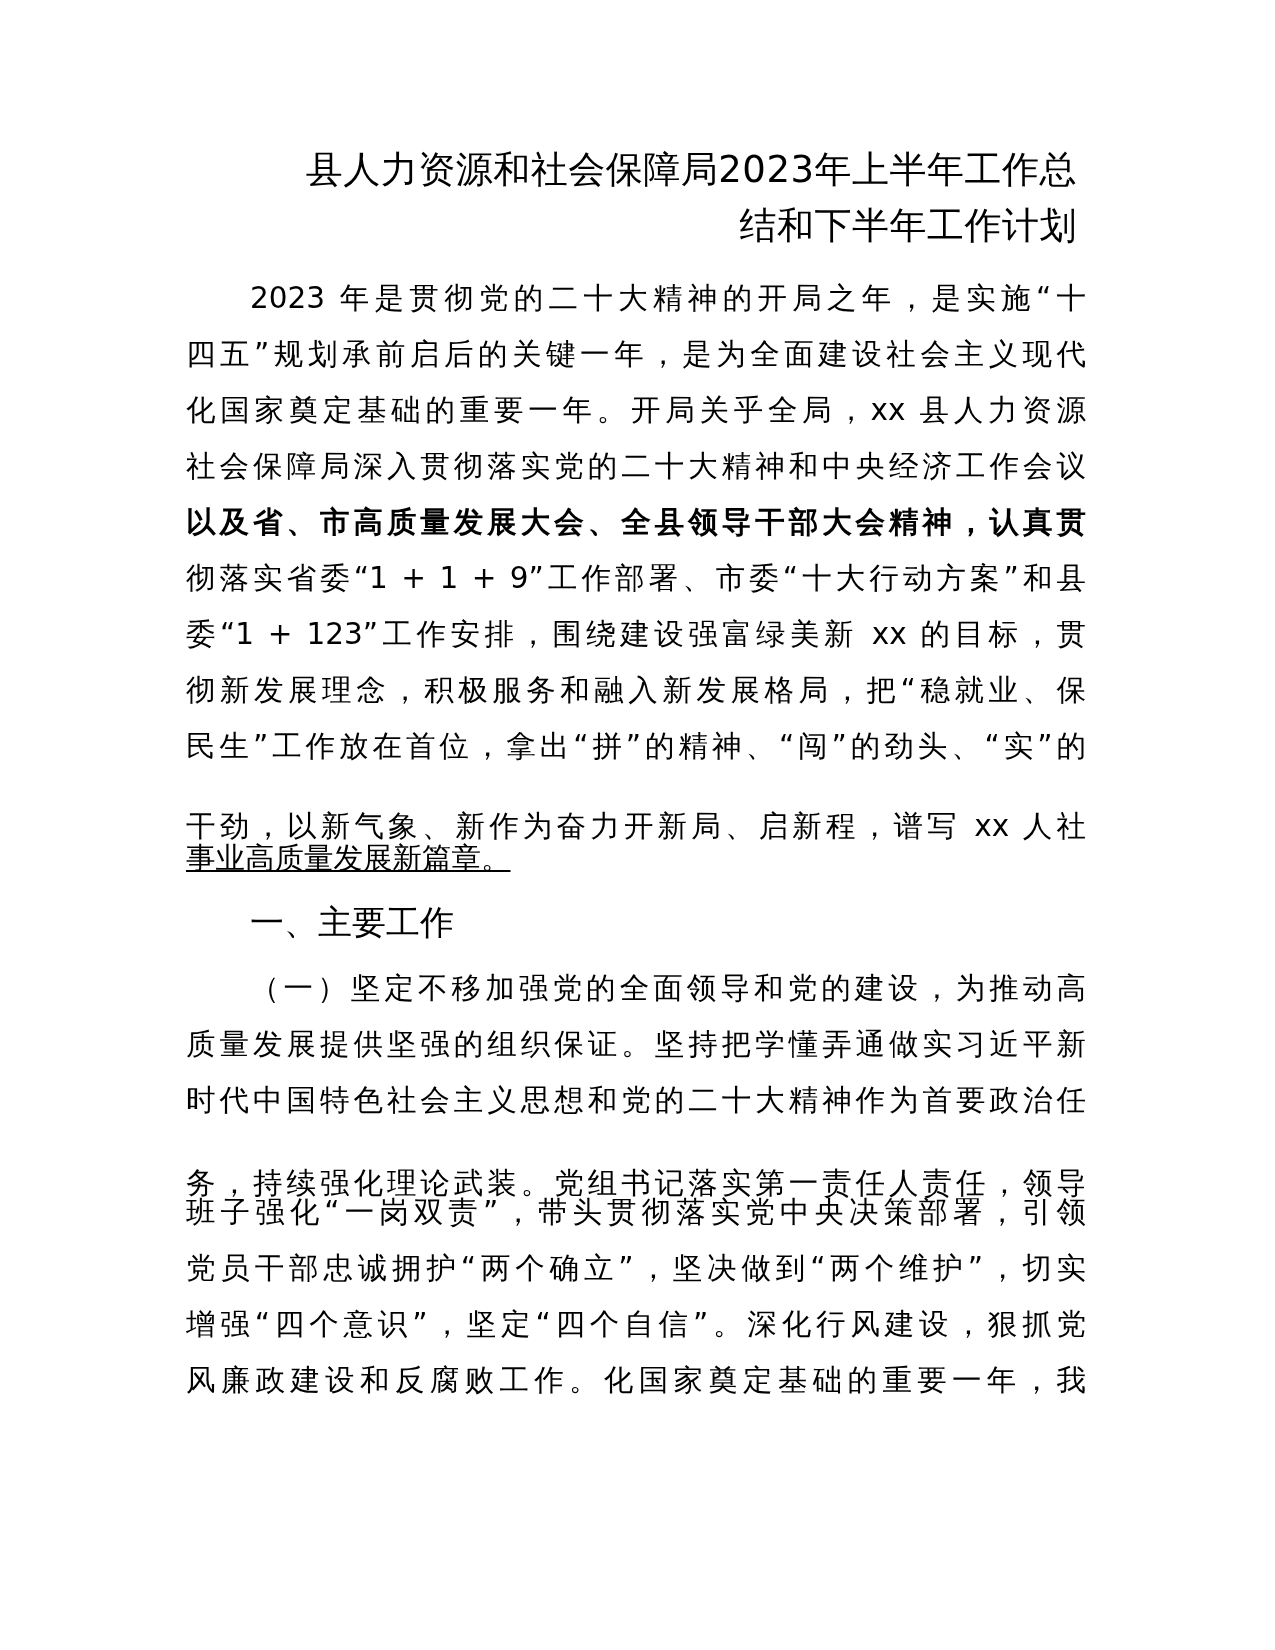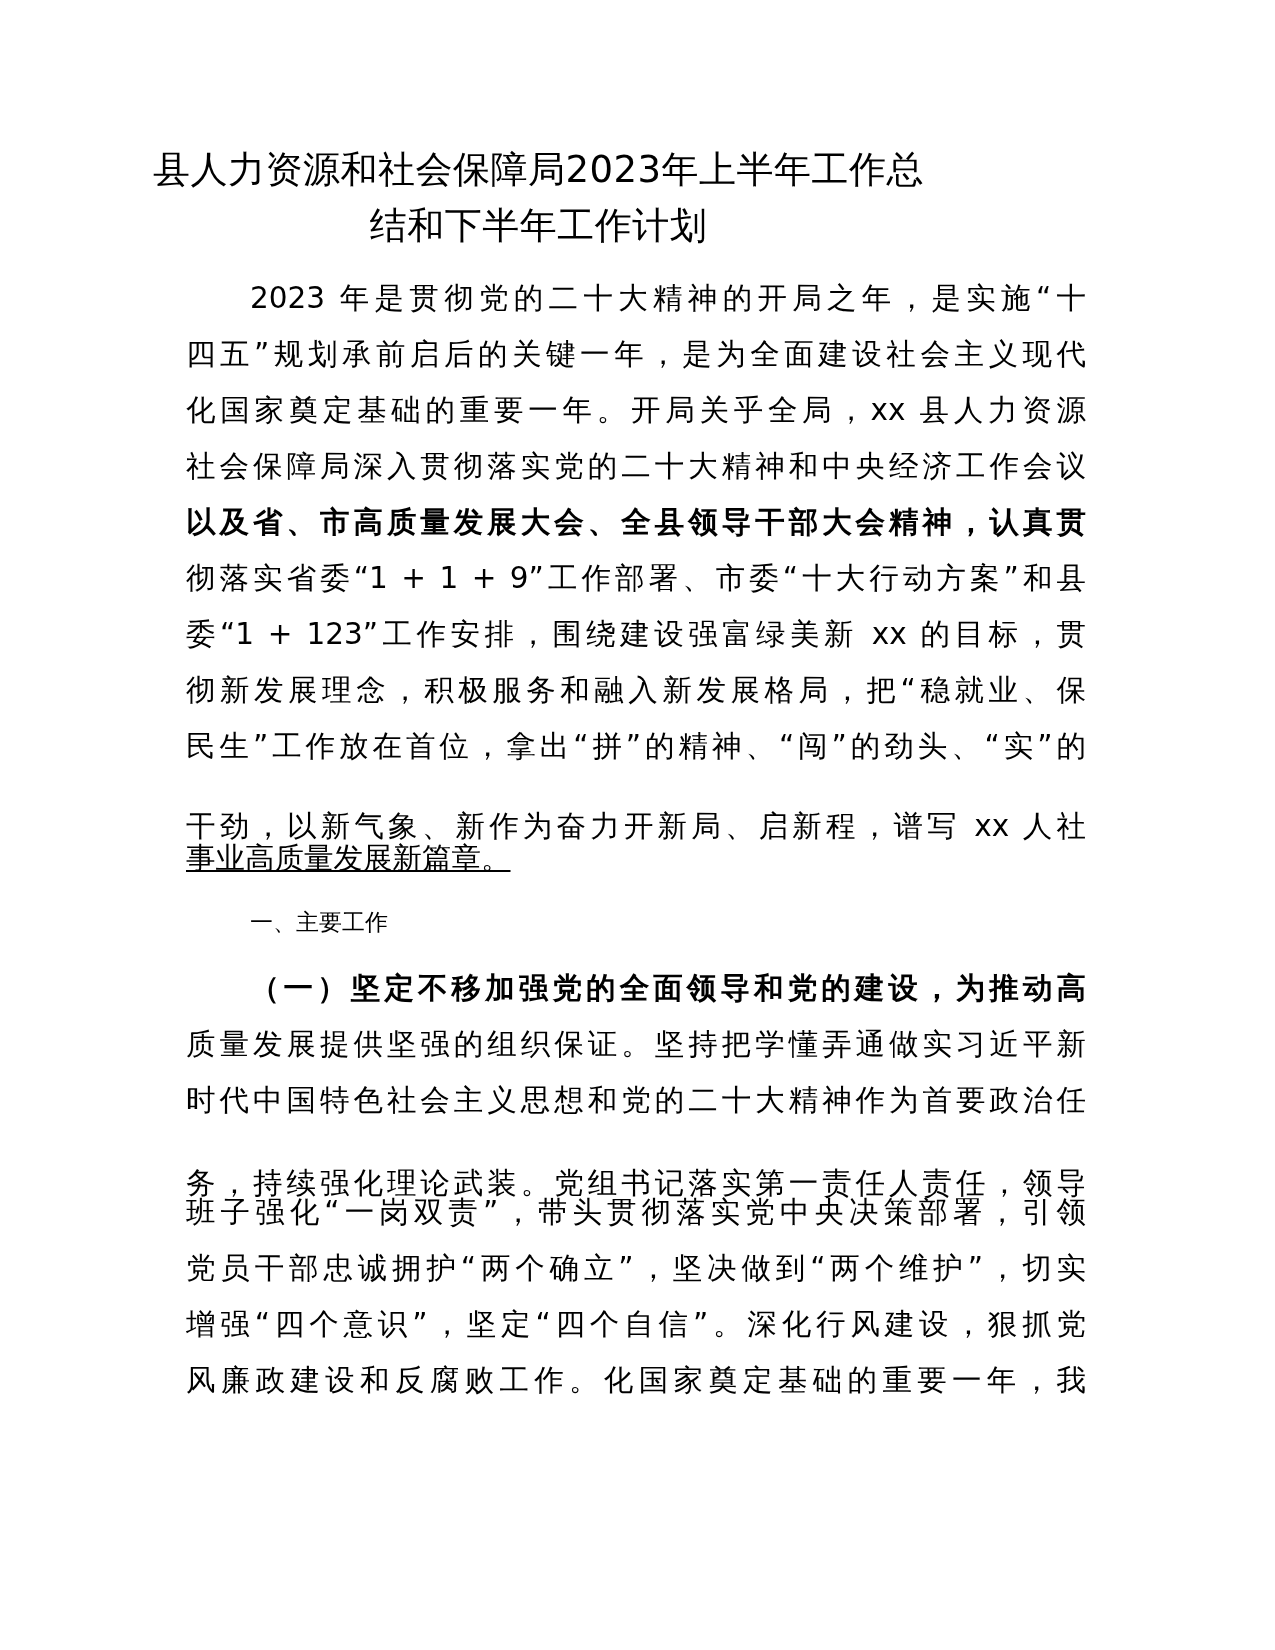--- a/index.html
+++ b/index.html
@@ -20,21 +20,21 @@
       left: 0;
       top: 0;
       width: 1275px;
       height: 1650px;
       background: #ffffff;
     }
     .title-line {
       position: absolute;
       left: 0;
       width: 1077px;
-      text-align: center;
+      text-align: right;
       font-size: 37px;
       line-height: 44px;
       white-space: nowrap;
       letter-spacing: 0.5px;
     }
     .body-line {
       position: absolute;
       left: 186px;
       width: 900px;
       font-size: 29.5px;
@@ -47,21 +47,21 @@
       text-align-last: left;
       text-decoration: underline;
     }
     .body-line.indent {
       left: 250px;
       width: 836px;
     }
     .heading-line {
       position: absolute;
       left: 250px;
-      font-size: 23px;
+      font-size: 34px;
       line-height: 40px;
       white-space: nowrap;
     }
   </style>
 </head>
 <body>
 
 <div class="page">
 
   <div class="title-line" style="top:148px;">县人力资源和社会保障局2023年上半年工作总</div>
@@ -77,21 +77,21 @@
     <div class="body-line" style="top:614px;">委“1 + 123”工作安排，围绕建设强富绿美新 xx 的目标，贯</div>
     <div class="body-line" style="top:670px;">彻新发展理念，积极服务和融入新发展格局，把“稳就业、保</div>
     <div class="body-line" style="top:726px;">民生”工作放在首位，拿出“拼”的精神、“闯”的劲头、“实”的</div>
     <div class="body-line" style="top:782px;margin-top:24px;">干劲，以新气象、新作为奋力开新局、启新程，谱写 xx 人社</div>
     <div class="body-line last" style="top:838px;">事业高质量发展新篇章。</div>
   </div>
 
   <div class="heading-line" style="top:902px;">一、主要工作</div>
 
   <div>
-    <div class="body-line indent" style="top:968px;font-weight:bold;">（一）坚定不移加强党的全面领导和党的建设，为推动高</div>
+    <div class="body-line indent" style="top:968px;">（一）坚定不移加强党的全面领导和党的建设，为推动高</div>
     <div class="body-line" style="top:1024px;">质量发展提供坚强的组织保证。坚持把学懂弄通做实习近平新</div>
     <div class="body-line" style="top:1080px;">时代中国特色社会主义思想和党的二十大精神作为首要政治任</div>
     <div class="body-line" style="top:1136px;margin-top:27px;">务，持续强化理论武装。党组书记落实第一责任人责任，领导</div>
     <div class="body-line" style="top:1192px;">班子强化“一岗双责”，带头贯彻落实党中央决策部署，引领</div>
     <div class="body-line" style="top:1248px;">党员干部忠诚拥护“两个确立”，坚决做到“两个维护”，切实</div>
     <div class="body-line" style="top:1304px;">增强“四个意识”，坚定“四个自信”。深化行风建设，狠抓党</div>
     <div class="body-line" style="top:1360px;">风廉政建设和反腐败工作。化国家奠定基础的重要一年，我</div>
   </div>
 
 </div>

